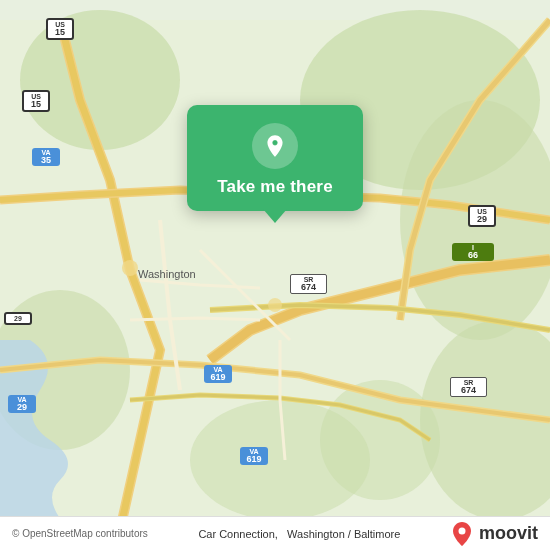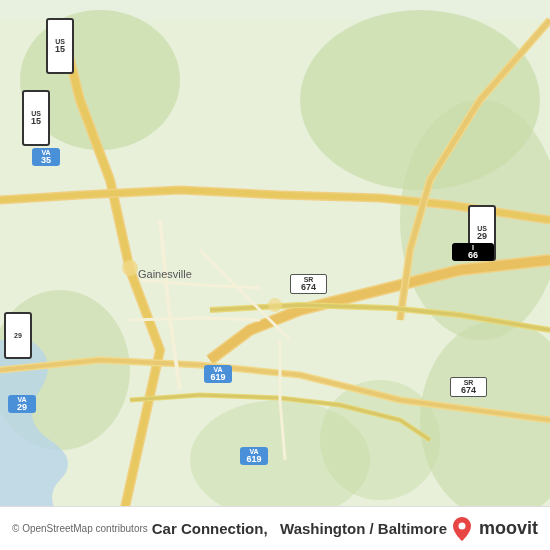--- a/index.html
+++ b/index.html
@@ -26,21 +26,21 @@
       width: 100%;
       height: 100%;
     }
 
     
     .bottom-bar {
       position: absolute;
       bottom: 0;
       left: 0;
       right: 0;
-      height: 44px;
+      height: 34px;
       background: white;
       border-top: 1px solid #ddd;
       display: flex;
       justify-content: space-between;
       padding: 16px 12px;
     }
 
     .bottom-bar-left {
       display: flex;
       align-items: center;
@@ -58,23 +58,23 @@
     .moovit-logo {
       display: flex;
       align-items: center;
       gap: 2px;
       font-size: 18px;
       font-weight: bold;
       color: #333;
     }
 
     .location-label {
-      font-size: 15px;
+      font-size: 11px;
       color: #333;
-      font-weight: 700;
+      font-weight: 400;
     }
 
     
     .popup-card {
       position: absolute;
       top: 105px;
       left: 50%;
       transform: translateX(-50%);
       background: #3cb46e;
       border-radius: 10px;
@@ -133,42 +133,42 @@
       font-size: 9px;
       font-weight: bold;
       color: #333;
       text-align: center;
     }
 
     .shield-us {
       background: white;
       border: 2px solid #333;
       border-radius: 3px;
-      padding: 18px 3px;
+      padding: 1px 3px;
       min-width: 28px;
     }
 
     .shield-va {
       background: #4a90d9;
       color: white;
       border-radius: 3px;
       padding: 1px 3px;
       min-width: 28px;
     }
 
     .shield-sr {
       background: white;
       border: 1.5px solid #555;
       border-radius: 2px;
       padding: 1px 10px;
       min-width: 28px;
     }
 
     .shield-i {
-      background: #000000;
+      background: #4d7c0f;
       color: white;
       border-radius: 3px;
       padding: 1px 16px;
       min-width: 28px;
     }
 
     .place-label {
       position: absolute;
       font-size: 11px;
       color: #555;
@@ -279,22 +279,31 @@
   <div class="shield shield-va" style="top:447px; left:240px;">
     <div style="font-size:7px;line-height:1;">VA</div>
     <div style="line-height:1;">619</div>
   </div>
 
   <div class="shield shield-sr" style="top:377px; left:450px;">
     <div style="font-size:7px;line-height:1;">SR</div>
     <div style="line-height:1;">674</div>
   </div>
 
-  <div class="place-label" style="top:268px; left:138px;">Gainesville</div>
-
+  <div class="place-label" style="top:268px; left:138px;">Washington</div>
+
+  <div class="popup-card">
+    <div class="popup-icon">
+      <svg viewBox="0 0 24 24" fill="none" xmlns="http://www.w3.org/2000/svg">
+        <path d="M12 2C8.13 2 5 5.13 5 9c0 5.25 7 13 7 13s7-7.75 7-13c0-3.87-3.13-7-7-7zm0 9.5c-1.38 0-2.5-1.12-2.5-2.5S10.62 6.5 12 6.5s2.5 1.12 2.5 2.5-1.12 2.5-2.5 2.5z" fill="white"></path>
+        <circle cx="12" cy="9" r="2" fill="#3cb46e"></circle>
+      </svg>
+    </div>
+    <button class="popup-btn">Take me there</button>
+  </div>
 
   <div class="bottom-bar">
     <div class="bottom-bar-left">
       <span class="copyright-osm">© OpenStreetMap contributors</span>
     </div>
     <div style="display:flex;align-items:center;gap:6px;">
       <span class="location-label">
         <span>Car Connection,</span>
         &nbsp;
         <span>Washington / Baltimore</span>

